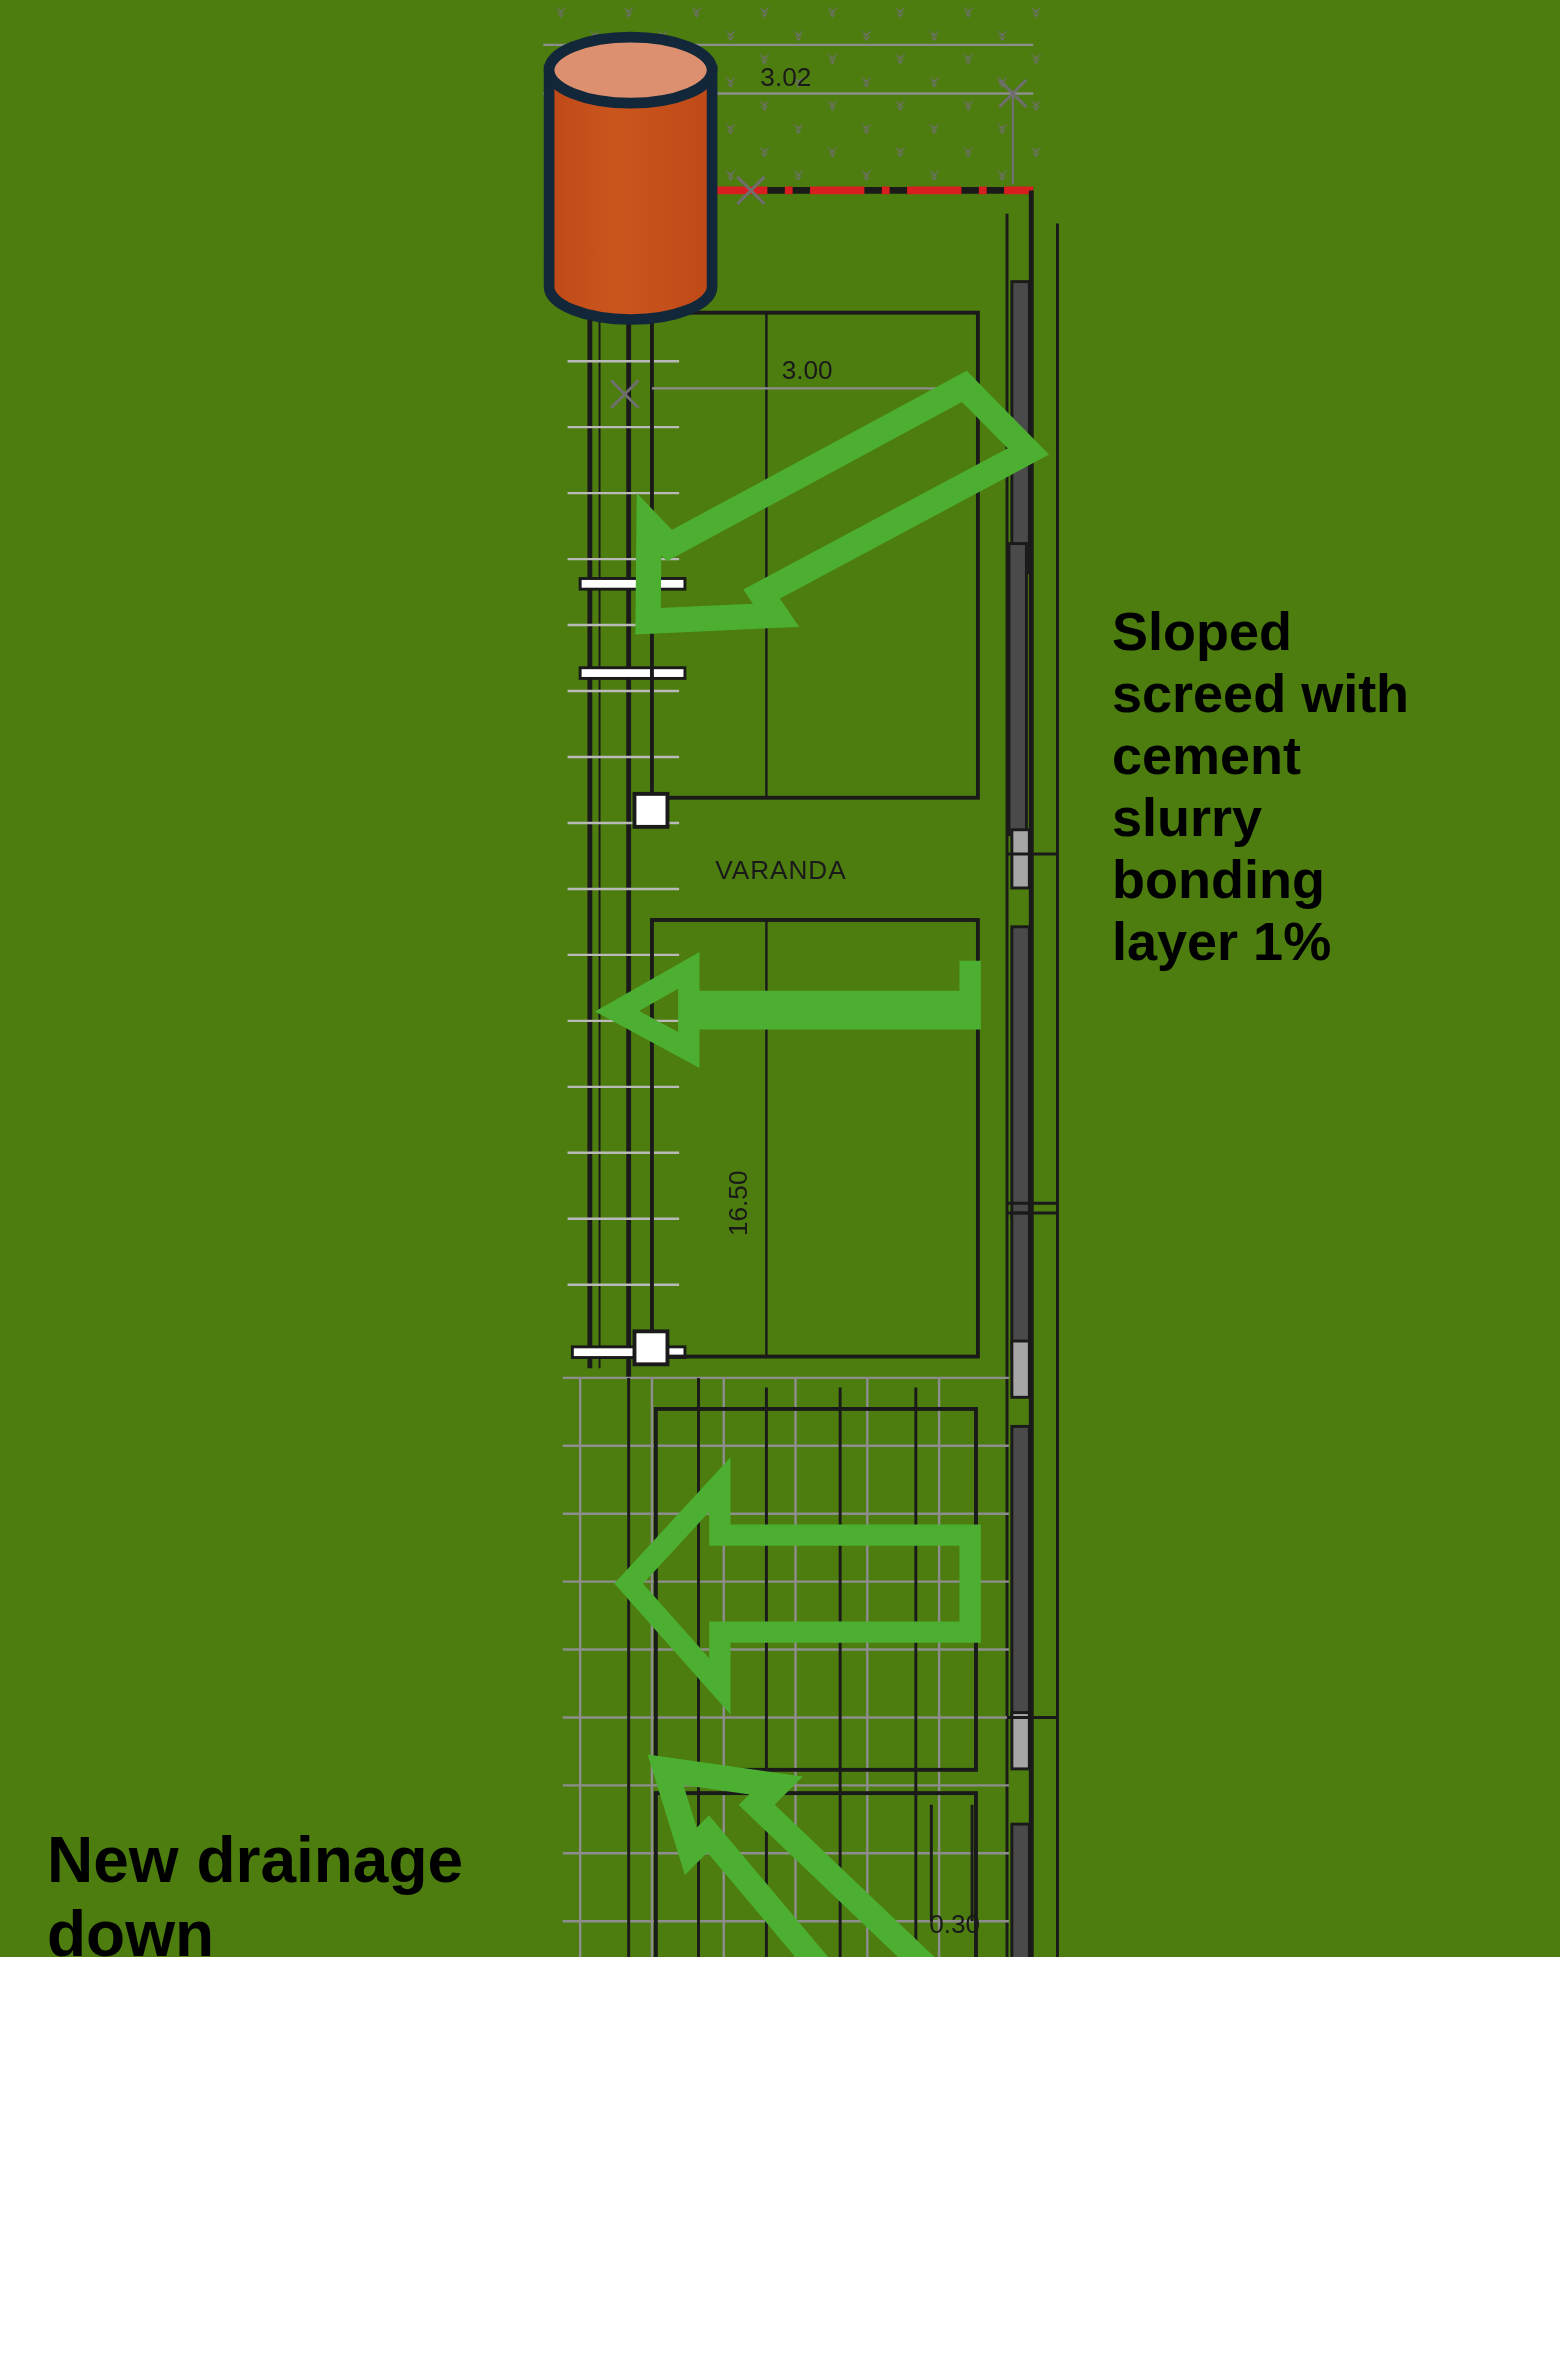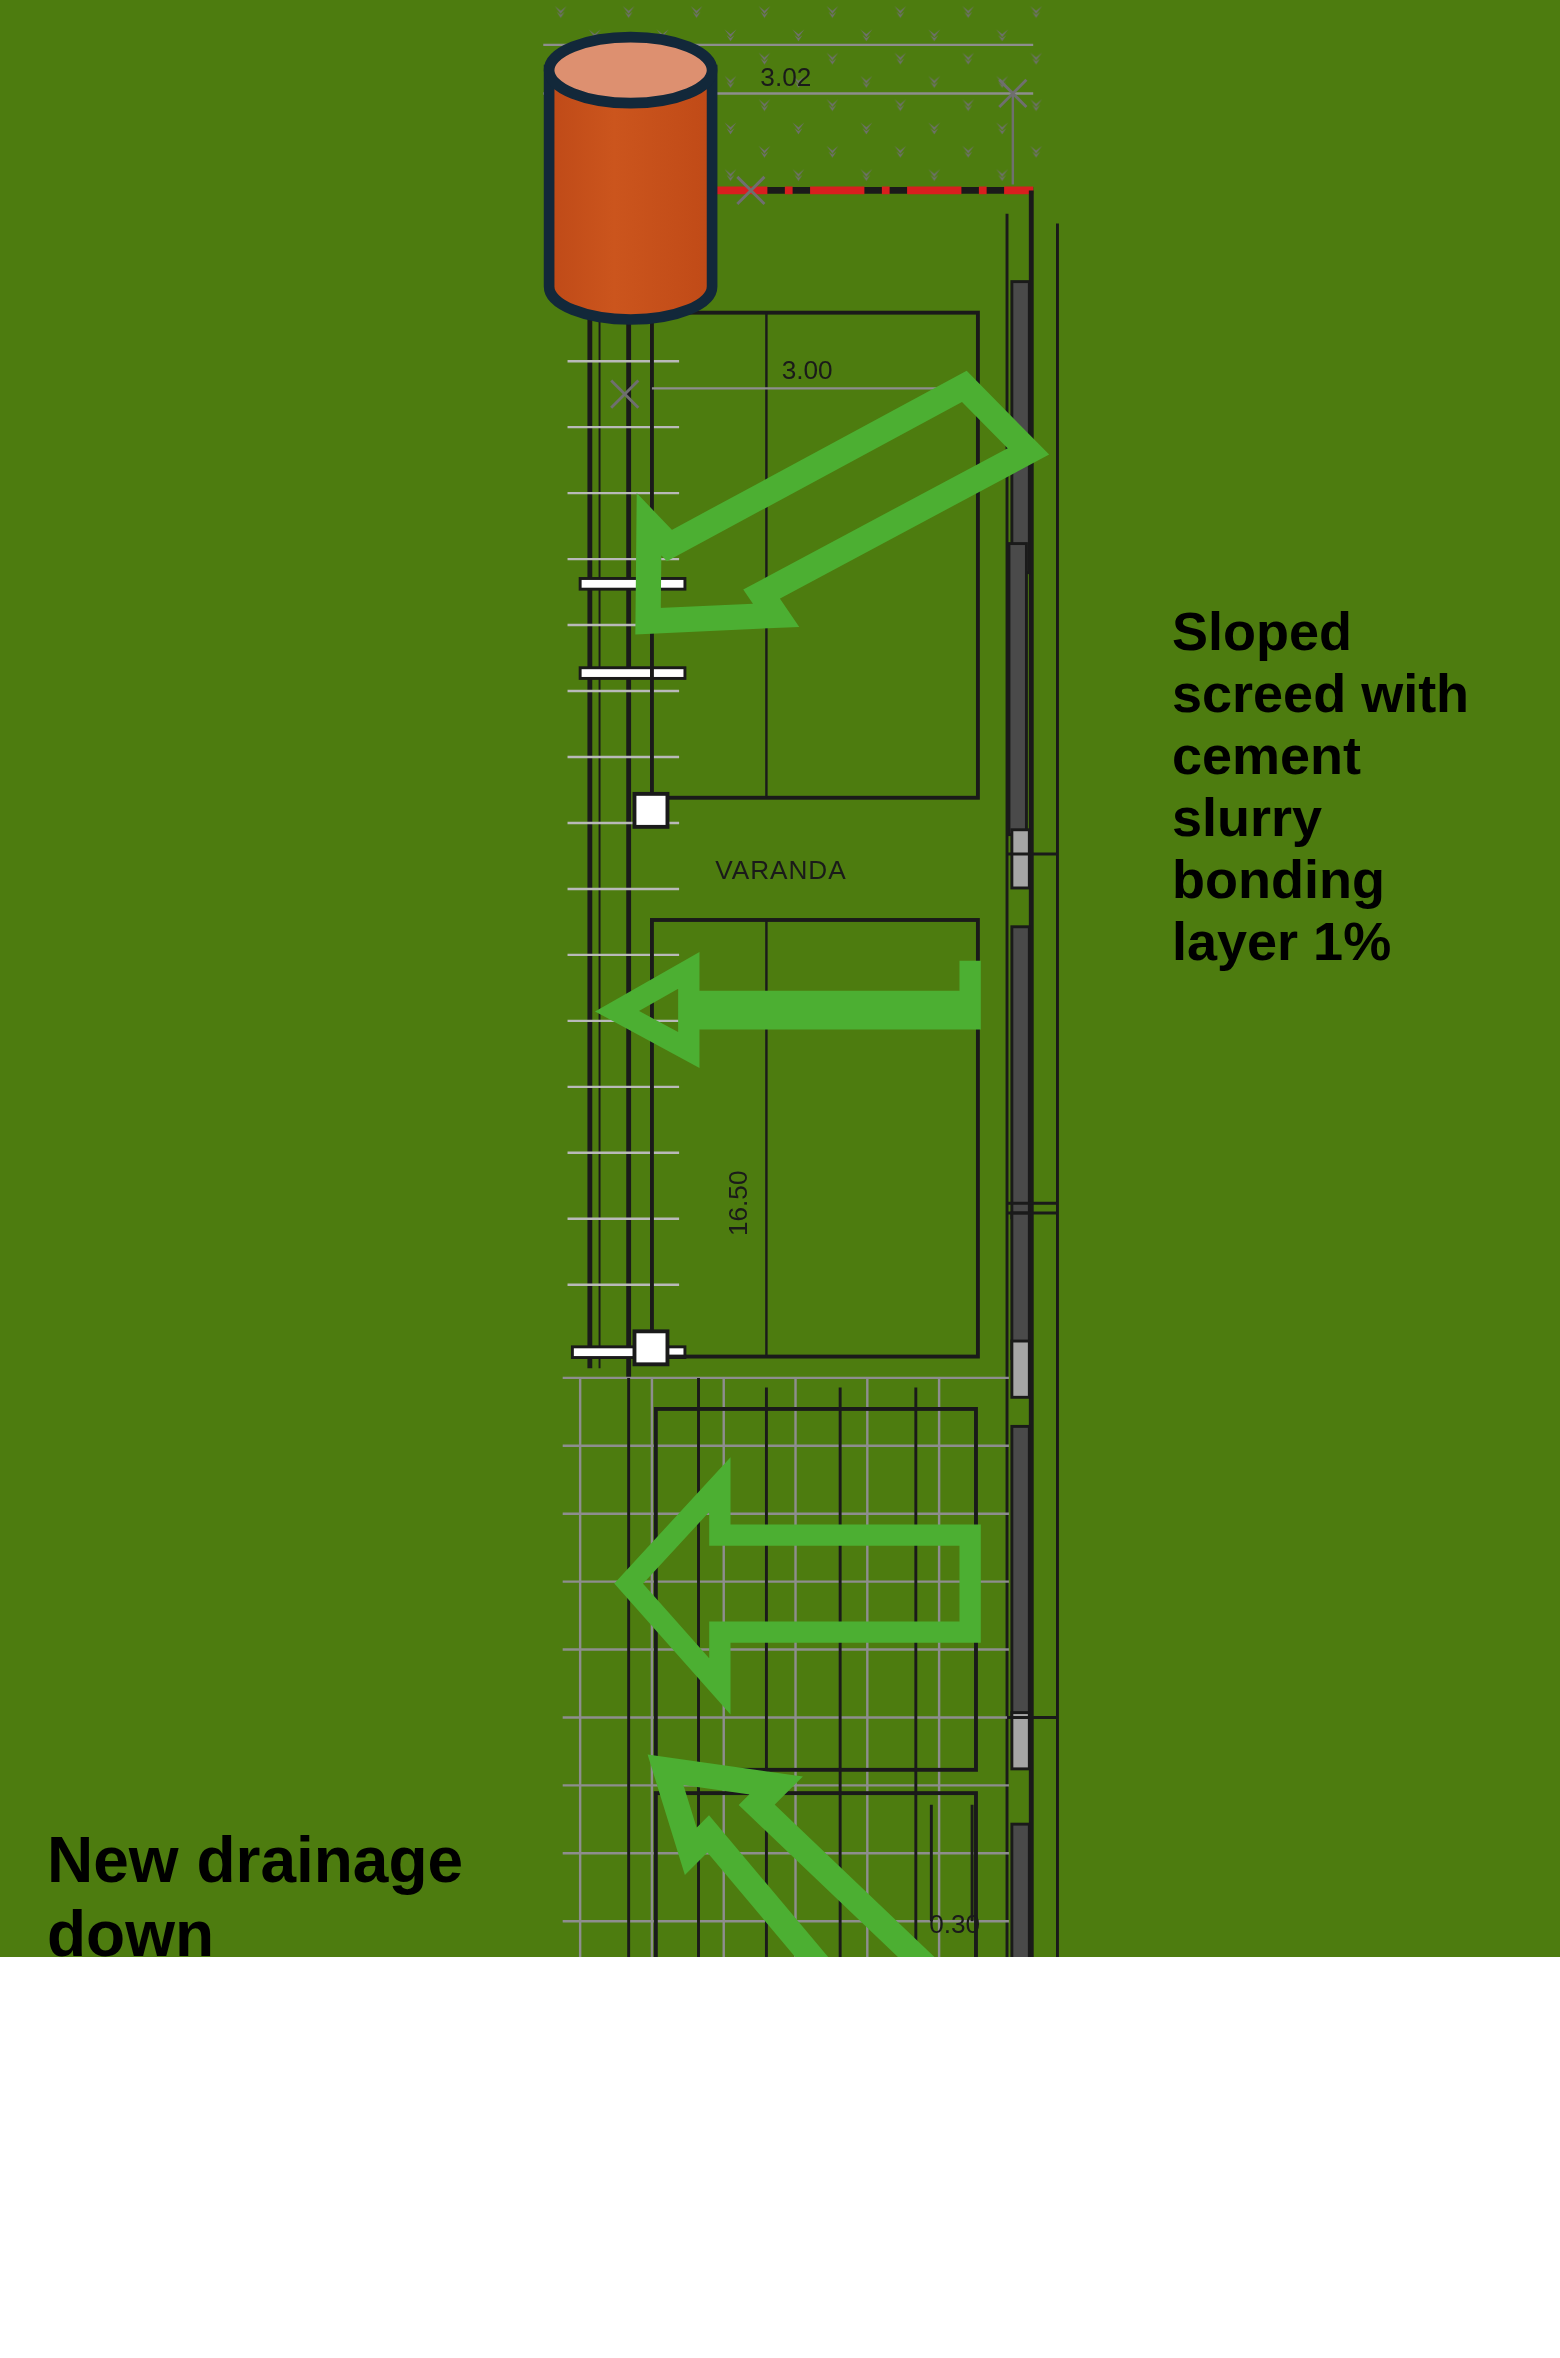--- a/index.html
+++ b/index.html
@@ -26,21 +26,21 @@
   }
   .annotation-text {
     position: absolute;
     font-family: "Liberation Sans", sans-serif;
     font-weight: bold;
     color: #000000;
     line-height: 1.15;
     white-space: pre-line;
   }
   #note-right {
-    left: 1172px;
+    left: 1112px;
     top: 600px;
     width: 320px;
     font-size: 54px;
   }
   #note-left {
     left: 47px;
     top: 1824px;
     width: 505px;
     font-size: 64px;
   }

